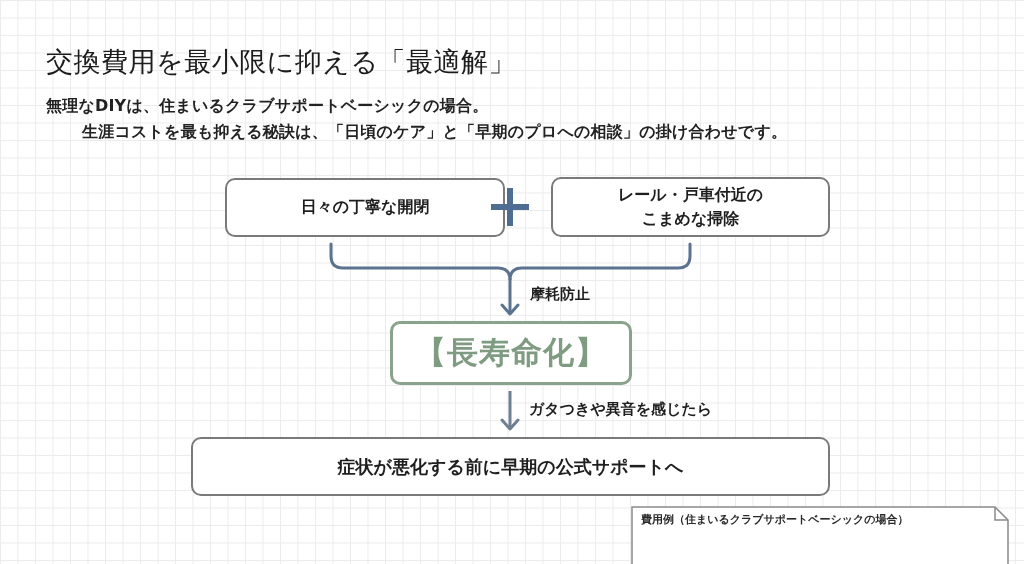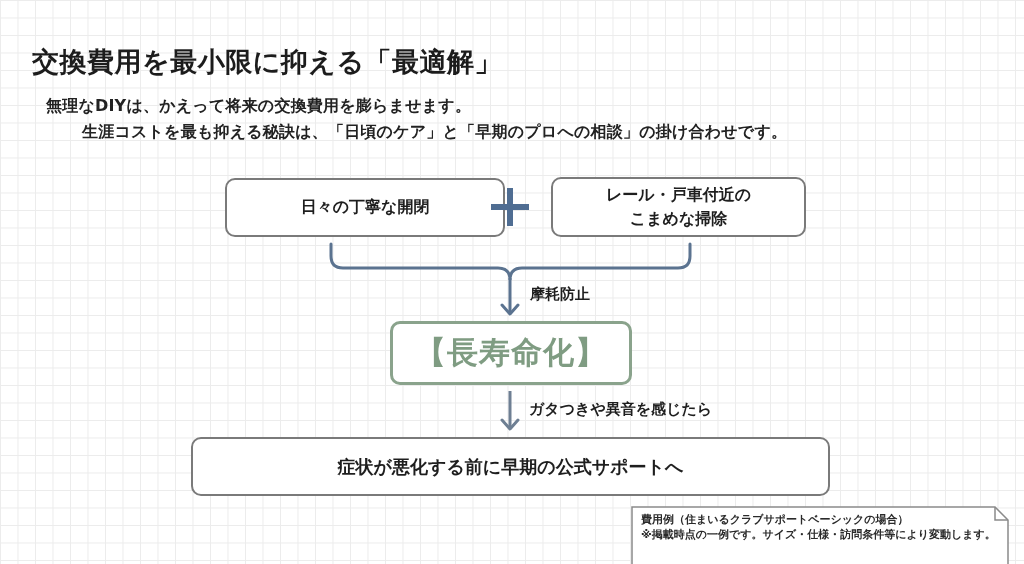--- a/index.html
+++ b/index.html
@@ -7,38 +7,38 @@
     width: 1024px; height: 564px; overflow: hidden; position: relative;
     background-color: #ffffff;
     background-image:
       linear-gradient(to right, #ececec 1px, transparent 1px),
       linear-gradient(to bottom, #ececec 1px, transparent 1px);
     background-size: 17.5px 17.5px;
     font-family: "DejaVu Sans", "Liberation Sans", sans-serif;
     color: #1a1a1a;
   }
   .title {
-    position: absolute; left: 32px; top: 44px;
-    font-size: 27px; font-weight: bold; letter-spacing: 0.5px; color: #1c1c1c;
+    position: absolute; left: 46px; top: 44px;
+    font-size: 27px; font-weight: normal; letter-spacing: 0.5px; color: #1c1c1c;
     white-space: nowrap;
   }
   .sub {
     position: absolute; left: 46px; font-size: 16px; font-weight: bold; color: #222;
     white-space: nowrap; letter-spacing: 0.2px;
   }
   .sub1 { top: 96px; }
   .sub2 { top: 122px; margin-left: 36px; }
   .box {
     position: absolute; box-sizing: border-box;
     border: 2px solid #7a7a7a; border-radius: 10px; background: #ffffff;
     display: flex; align-items: center; justify-content: center; text-align: center;
     font-weight: bold; color: #1e1e1e;
   }
   .box1 { left: 191px; top: 178px; width: 280px; height: 59px; font-size: 16px; margin-left: 34px; }
-  .box2 { left: 551px; top: 177px; width: 255px; height: 60px; font-size: 16px; line-height: 24px; }
+  .box2 { left: 551px; top: 177px; width: 279px; height: 60px; font-size: 16px; line-height: 24px; }
   .box2 span { display: block; }
   .box-center {
     left: 390px; top: 321px; width: 242px; height: 64px;
     border: 3px solid #8aa38c; border-radius: 10px;
     font-size: 31px; color: #7f9c82; letter-spacing: 1px;
   }
   .box-bottom { left: 191px; top: 437px; width: 639px; height: 59px; font-size: 18px; }
   .plus { position: absolute; left: 491px; top: 188px; width: 38px; height: 38px; }
   .label {
     position: absolute; font-size: 15px; font-weight: bold; color: #1e1e1e; white-space: nowrap; text-align: right;
@@ -52,21 +52,21 @@
   .note svg { position: absolute; left: 0; top: 0; }
   .note-text {
     position: absolute; left: 10px; top: 6px; font-size: 11px; font-weight: bold; color: #2a2a2a;
     line-height: 15px; white-space: nowrap;
   }
 </style>
 </head>
 <body>
 
 <div class="title">交換費用を最小限に抑える「最適解」</div>
-<div class="sub sub1">無理なDIYは、かえって将来の交換費用を膨らませます。</div>
+<div class="sub sub1">無理なDIYは、住まいるクラブサポートベーシックの場合。</div>
 <div class="sub sub2">生涯コストを最も抑える秘訣は、「日頃のケア」と「早期のプロへの相談」の掛け合わせです。</div>
 
 <svg class="connectors" width="1024" height="564">
 
   <path d="M331 244 L331 256 Q331 268 343 268 L498 268 Q510 268 510 280 Q510 268 522 268 L678 268 Q690 268 690 256 L690 244" fill="none" stroke="#5b7390" stroke-width="3" stroke-linecap="round"></path>
 
   <line x1="510" y1="278" x2="510" y2="314" stroke="#5b7390" stroke-width="3"></line>
   <polyline points="502,305 510,314 518,305" fill="none" stroke="#5b7390" stroke-width="3" stroke-linecap="round" stroke-linejoin="round"></polyline>
 
   <line x1="510" y1="391" x2="510" y2="429" stroke="#6e7f93" stroke-width="3"></line>
@@ -101,15 +101,14 @@
   <span>症状が悪化する前に早期の公式サポートへ</span>
 </div>
 
 <div class="note">
   <svg width="378" height="70">
     <path d="M1 1 L364 1 L377 14 L377 70 L1 70 Z" fill="#ffffff" stroke="#8a8a8a" stroke-width="1.5"></path>
     <path d="M364 1 L364 14 L377 14" fill="none" stroke="#8a8a8a" stroke-width="1.5"></path>
   </svg>
   <div class="note-text">
     <div>費用例（住まいるクラブサポートベーシックの場合）</div>
-    <div>※掲載時点の一例です。サイズ・仕様・訪問条件等により変動します。</div>
   </div>
 </div>
 
 </body></html>

